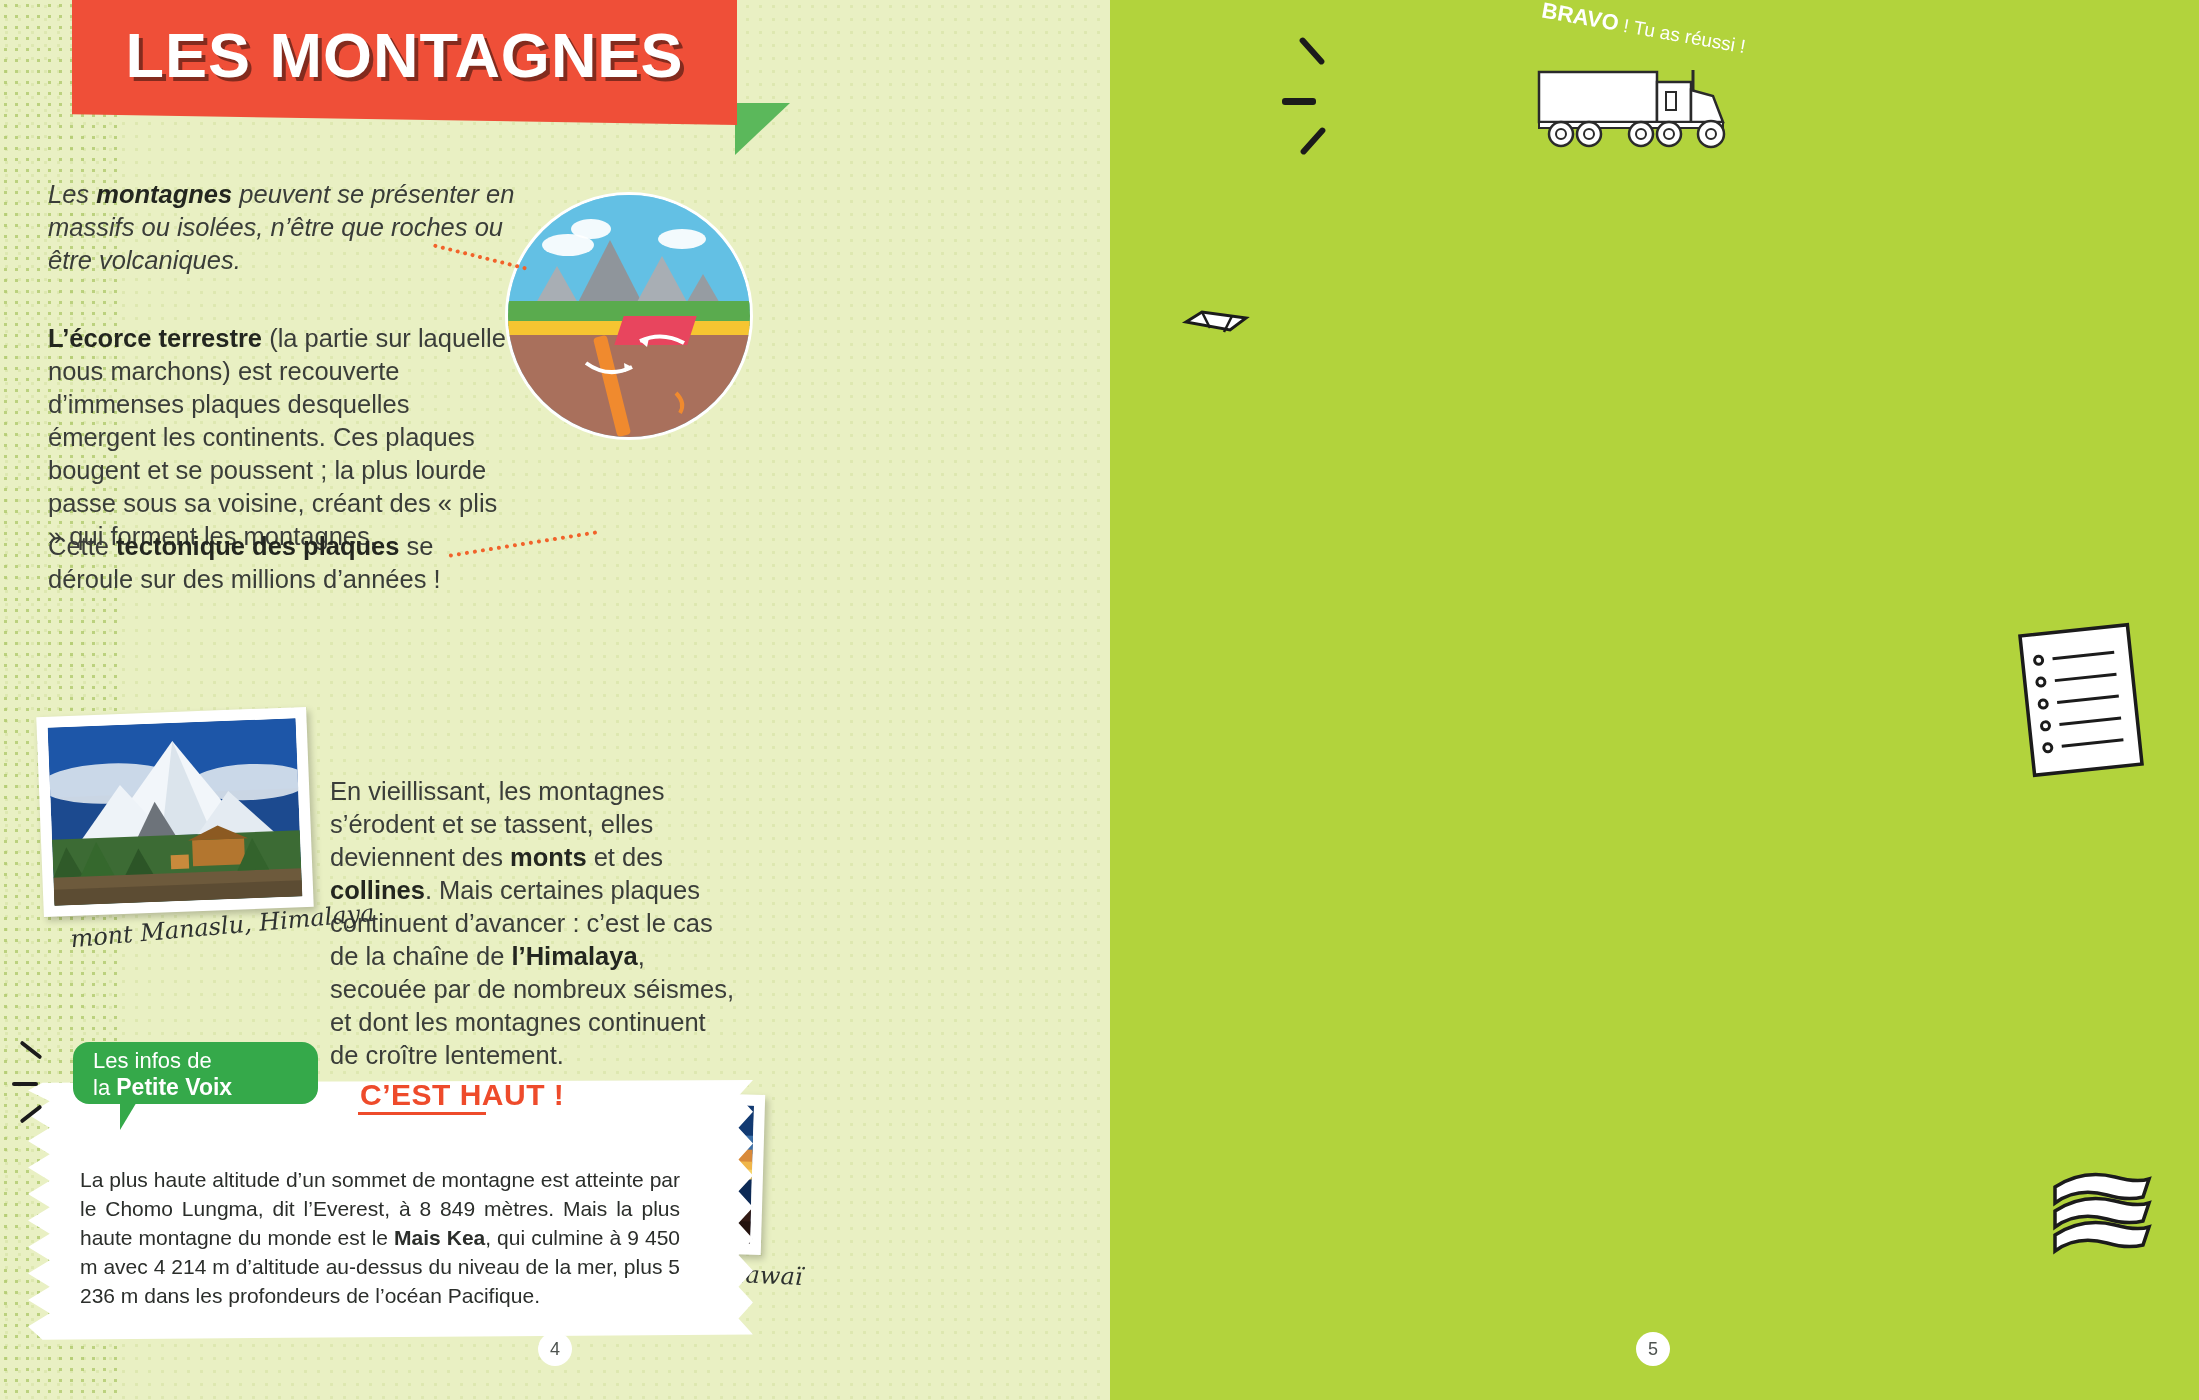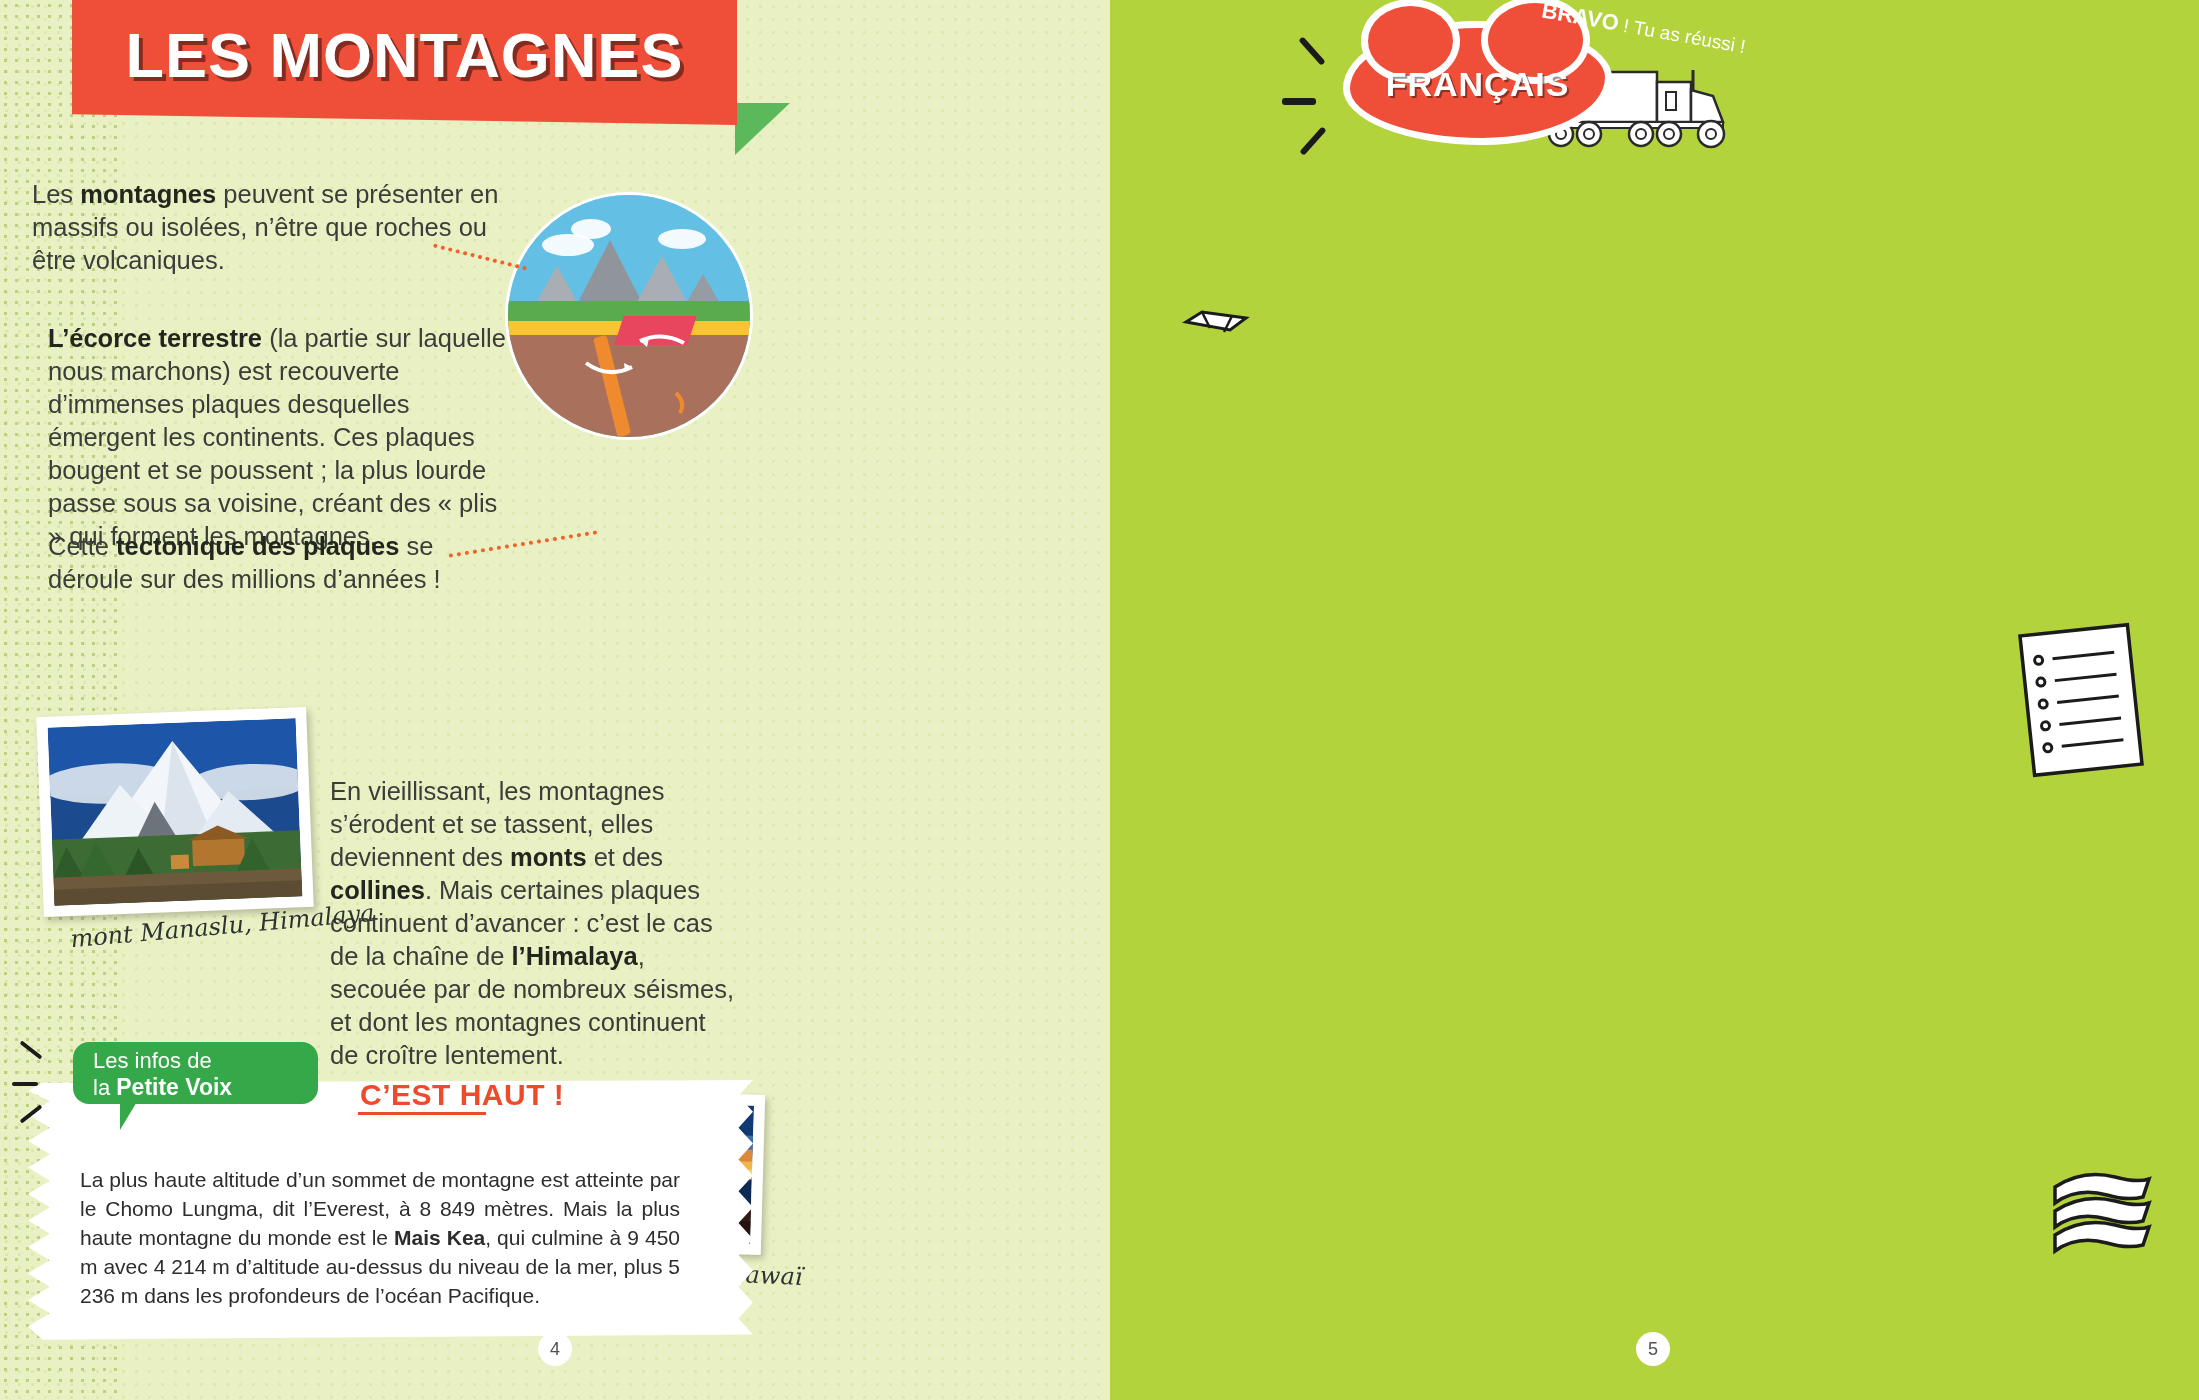--- a/index.html
+++ b/index.html
@@ -195,21 +195,21 @@
 </head>
 <body>
 
 <div id="left-page">
 
   <div class="banner-fold"></div>
   <div class="title-banner">
     <h1>LES MONTAGNES</h1>
   </div>
 
-  <div class="lp-text para" style="left:32px; top:178px; width:470px;">
+  <div class="lp-text para" style="left:48px; top:178px; width:470px;font-style:italic;">
     <span>Les </span><b>montagnes</b><span> peuvent se présenter en massifs ou isolées, n’être que roches ou être volcaniques.</span>
   </div>
 
 
   <div class="lp-text para" style="left:48px; top:322px; width:470px;">
     <b>L’écorce terrestre</b><span> (la partie sur laquelle nous marchons) est recouverte d’immenses plaques desquelles émergent les continents. Ces plaques bougent et se poussent ; la plus lourde passe sous sa voisine, créant des « plis » qui forment les montagnes.</span>
   </div>
 
   <div class="lp-text para" style="left:48px; top:530px; width:450px;">
     <span>Cette </span><b>tectonique des plaques</b><span> se déroule sur des millions d’années !</span>
@@ -310,24 +310,20 @@
 
   <div class="page-num" style="left:538px; top:1332px;">4</div>
 </div>
 
 <div id="right-page">
 
   <div class="fr-ray" style="left:185px; top:48px; width:34px; height:6px; transform:rotate(48deg);"></div>
   <div class="fr-ray" style="left:172px; top:98px; width:34px; height:7px;"></div>
   <div class="fr-ray" style="left:186px; top:138px; width:34px; height:6px; transform:rotate(-48deg);"></div>
 
-  <div class="fr-bubble">
-    <div class="fr-blob"></div>
-    <div class="fr-label">FRANÇAIS</div>
-  </div>
 
   <div class="bravo" style="left:430px; top:20px;">
     <span>BRAVO</span><span class="small"> ! Tu as réussi !</span>
   </div>
   <svg class="truck" style="left:425px; top:60px; width:215px; height:92px;" viewBox="0 0 215 92">
     <rect x="4" y="12" width="118" height="50" fill="#fff" stroke="#2a2a2a" stroke-width="2.5"></rect>
     <rect x="122" y="22" width="34" height="40" fill="#fff" stroke="#2a2a2a" stroke-width="2.5"></rect>
     <path d="M156 30 l22 6 l10 26 h-32 z" fill="#fff" stroke="#2a2a2a" stroke-width="2.5"></path>
     <rect x="131" y="32" width="10" height="18" fill="none" stroke="#2a2a2a" stroke-width="2"></rect>
     <line x1="158" y1="10" x2="158" y2="30" stroke="#2a2a2a" stroke-width="3"></line>

